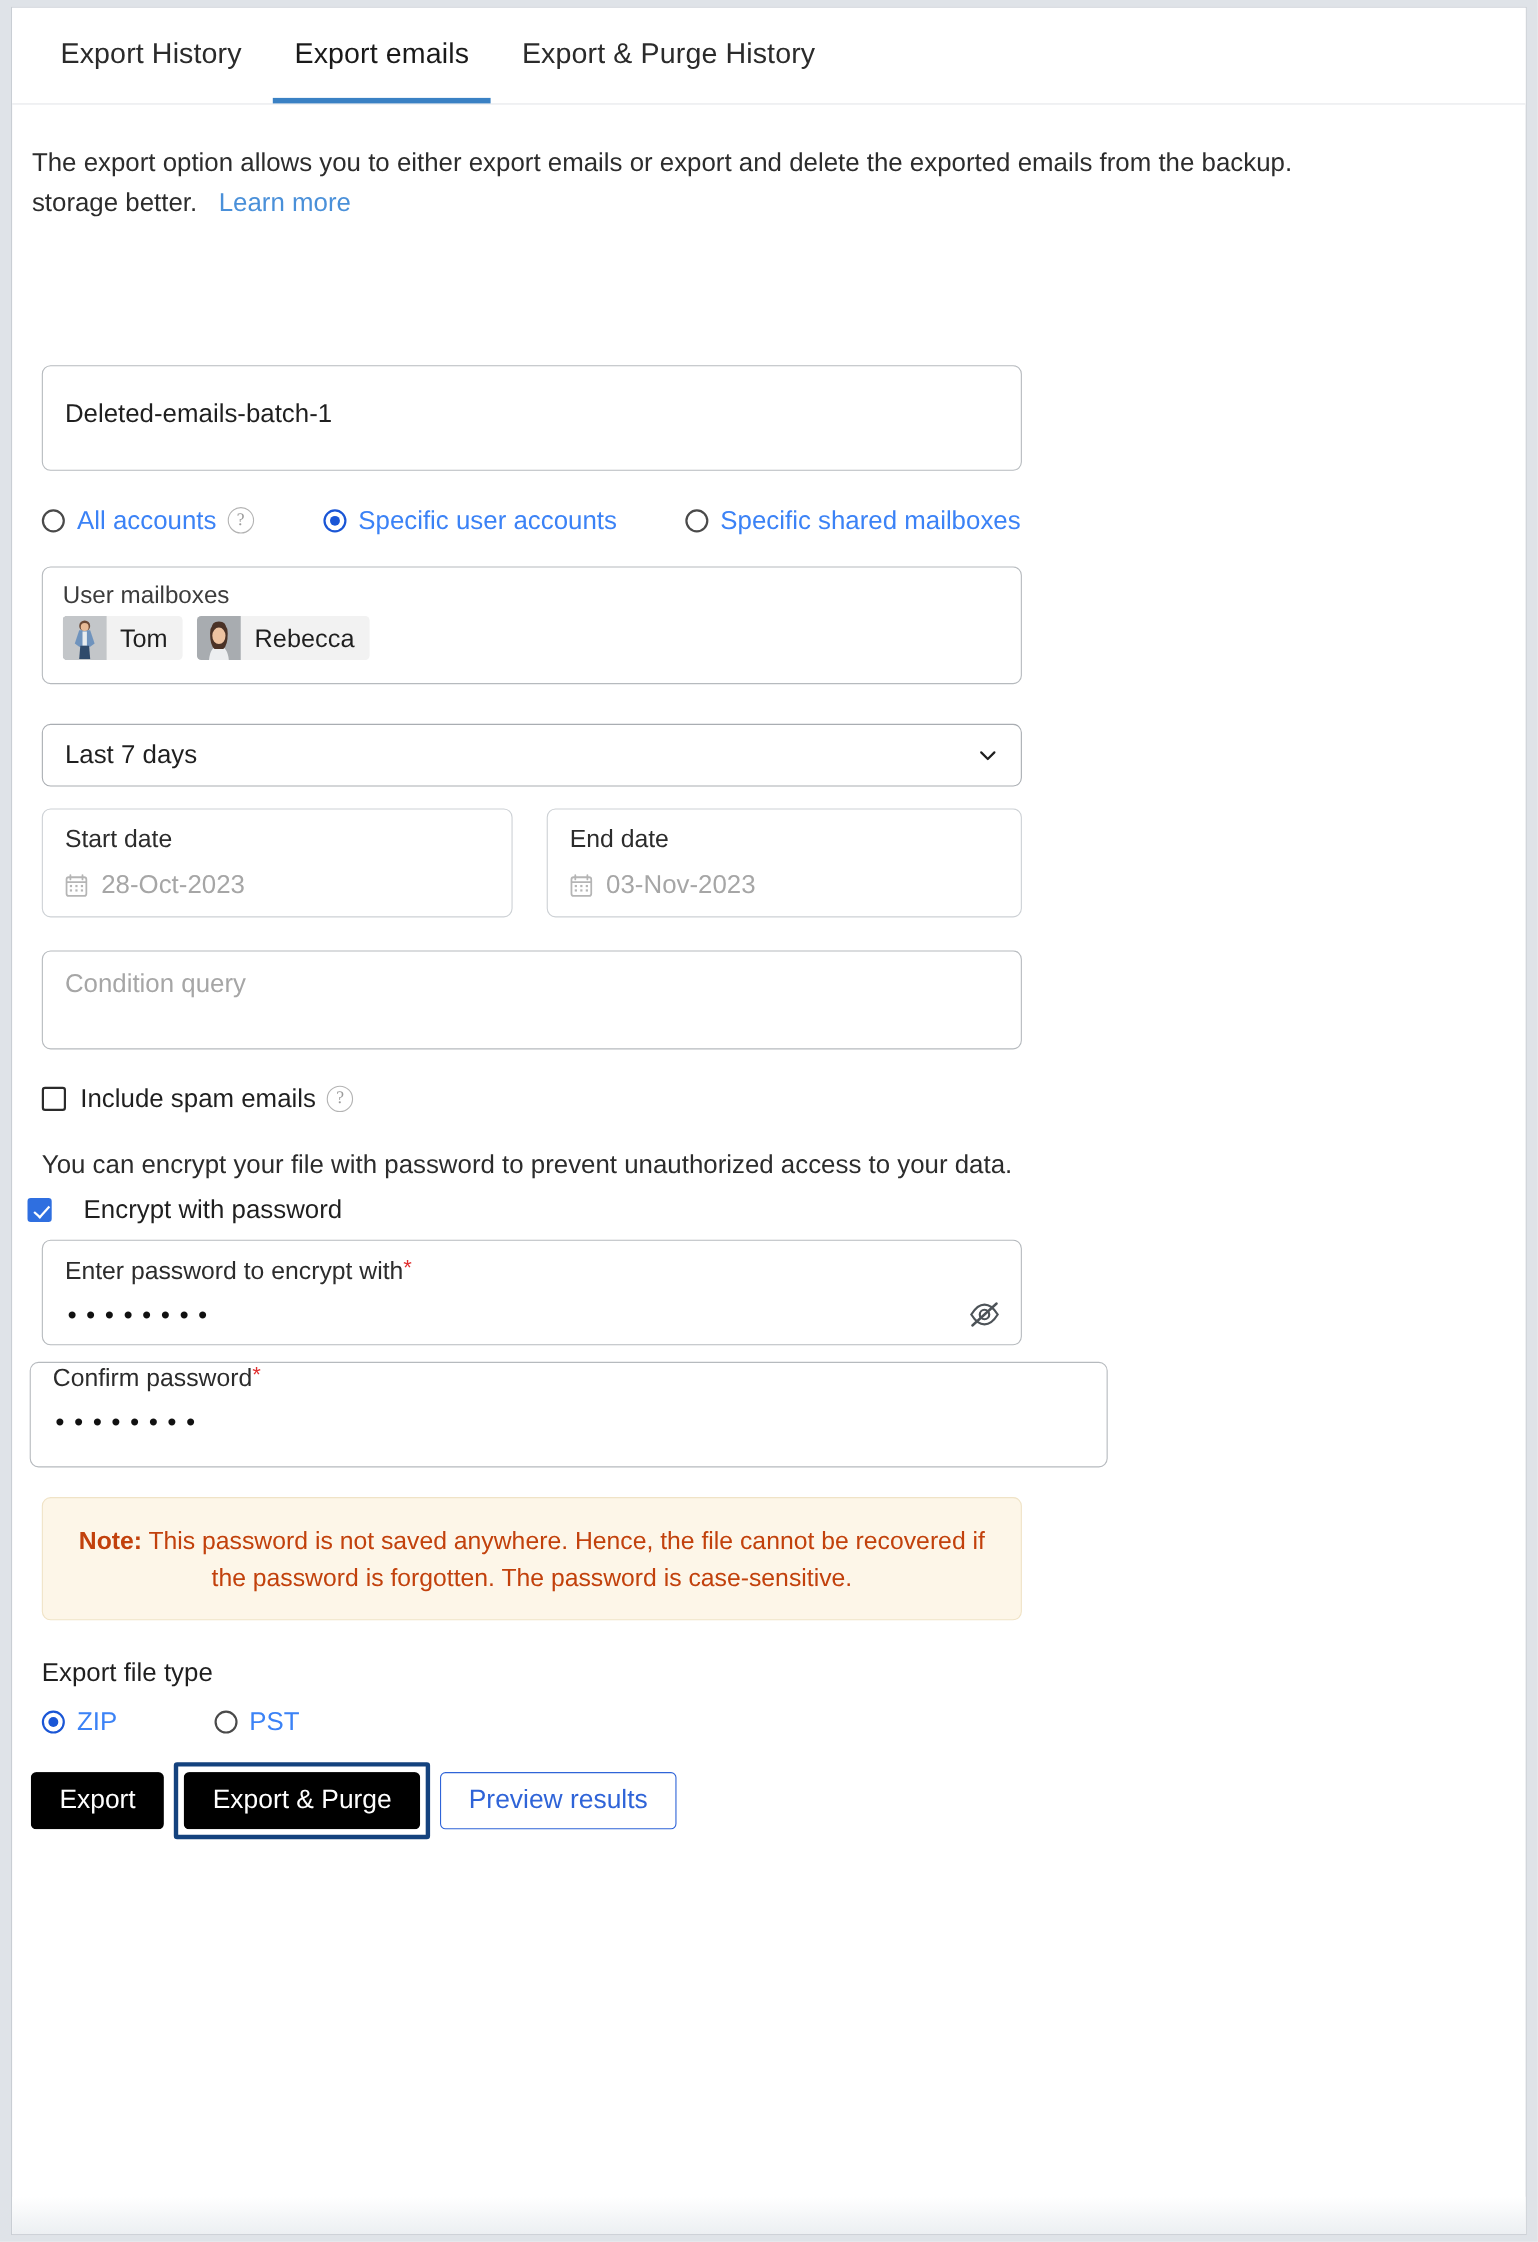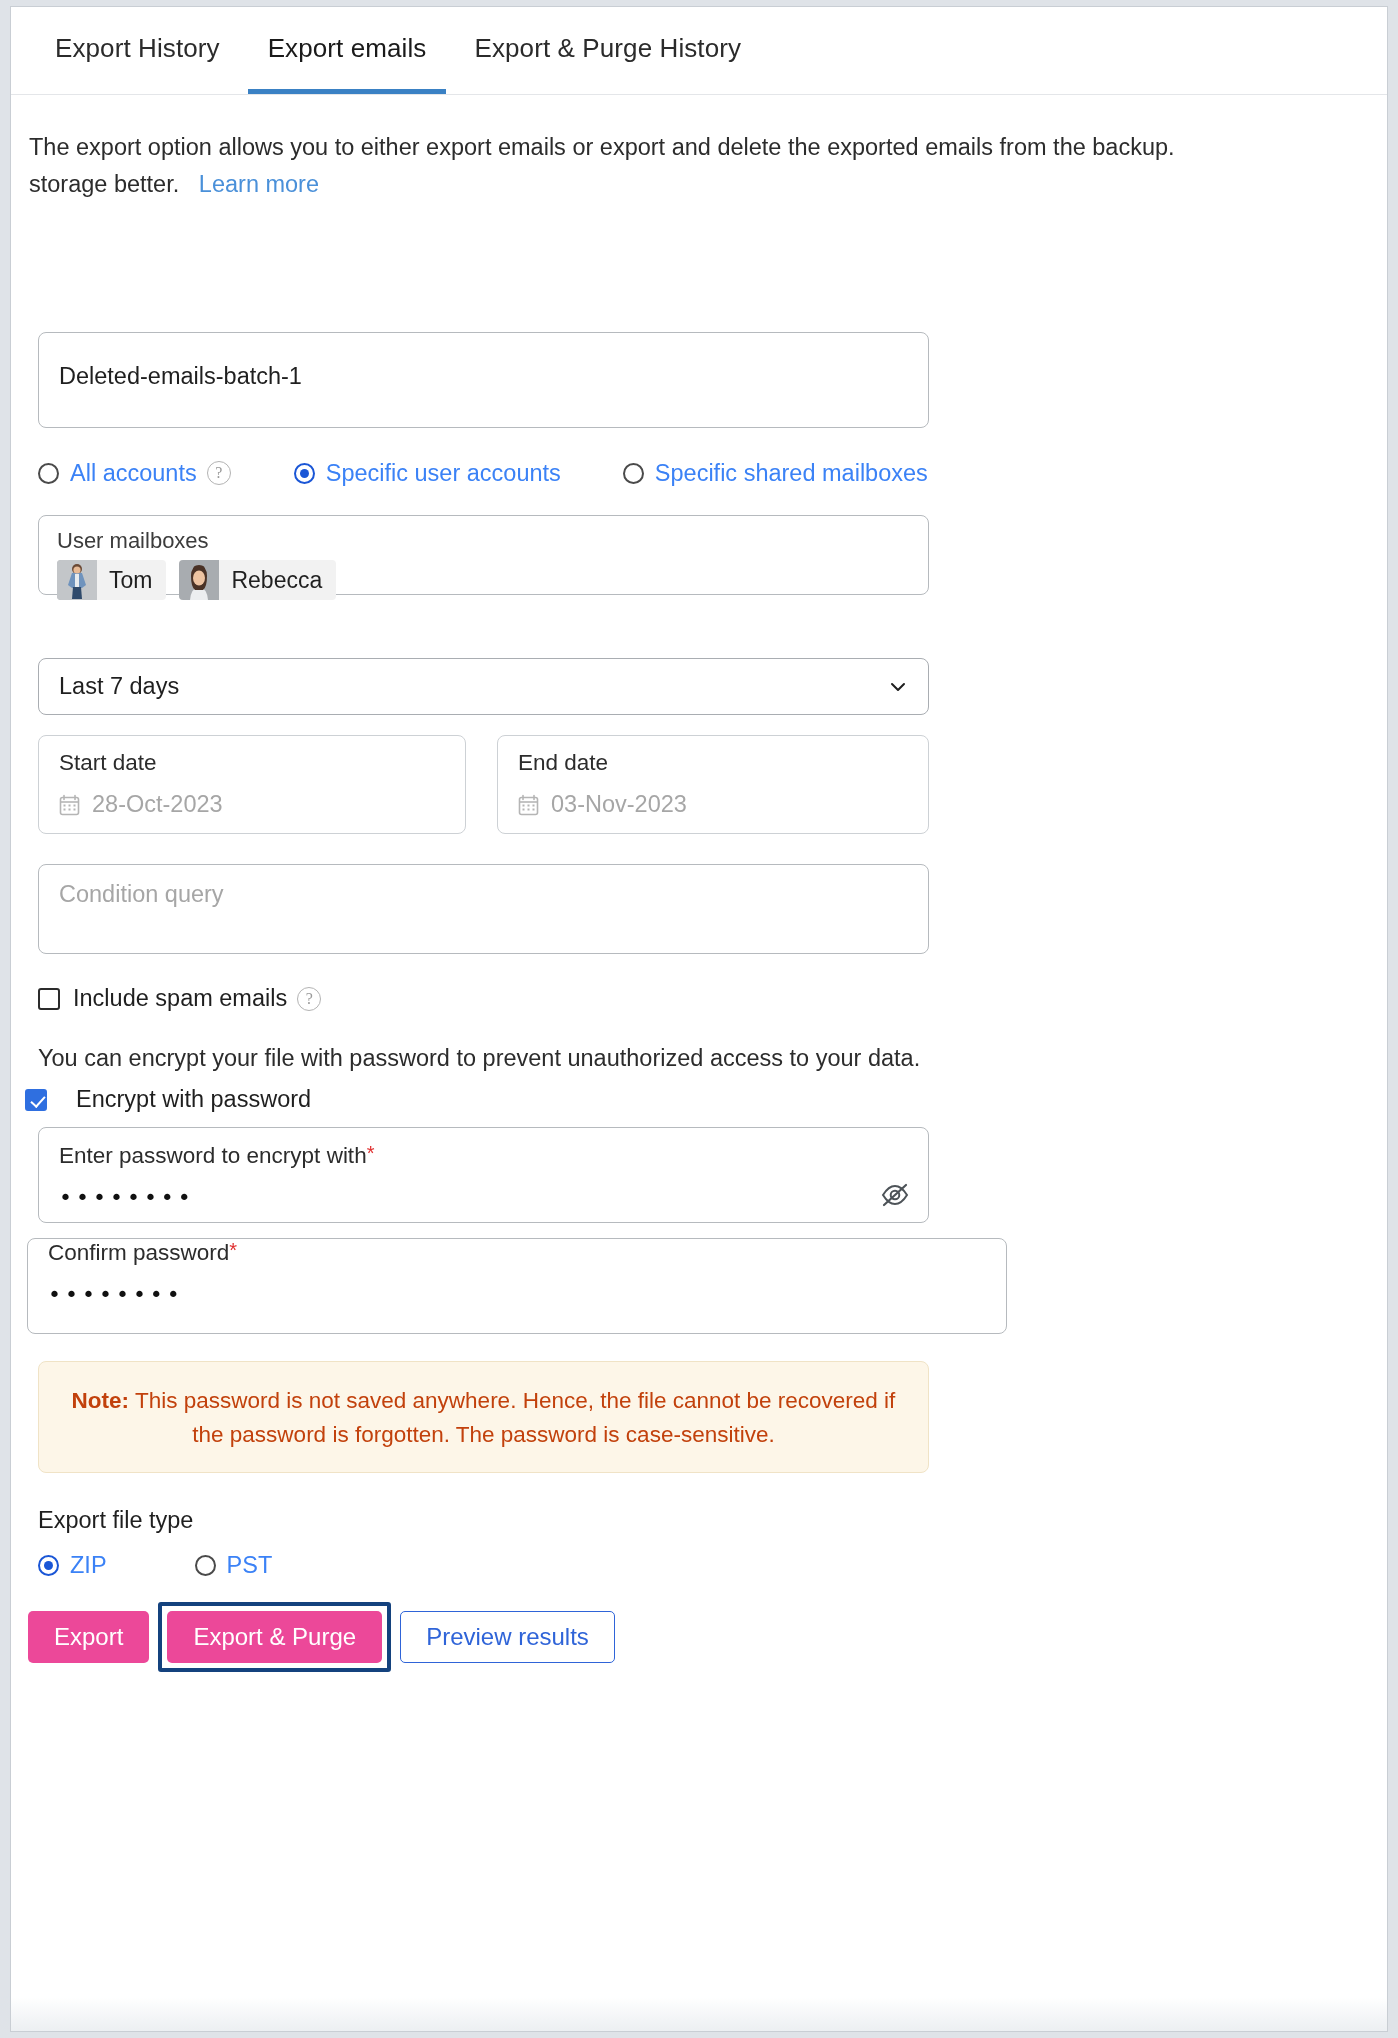--- a/index.html
+++ b/index.html
@@ -124,21 +124,21 @@
     font-size: 16px; line-height: 21px; text-align: center;
     margin-left: 10px; cursor: pointer; flex: none;
     font-family: "Liberation Serif", serif;
   }
   #opt-all { margin-left: 0; }
   #opt-specific-user { margin-left: 63px; }
   #opt-specific-shared { margin-left: 62px; }
 
   
   #mailbox-box {
-    position: absolute; left: 27px; top: 386px; width: 891px; height: 80px;
+    position: absolute; left: 27px; top: 386px; width: 891px; height: 107px;
     padding: 12px 18px;
   }
   #mailbox-box .field-label { font-size: 22px; color: #3c3c3c; }
   .chips { display: flex; gap: 13px; margin-top: 6px; }
   .chip {
     display: flex; align-items: center; gap: 0;
     background: #f2f2f2; border-radius: 4px; height: 40px;
     overflow: hidden; cursor: pointer;
   }
   .avatar { width: 40px; height: 40px; flex: none; position: relative; overflow: hidden; }
@@ -242,21 +242,21 @@
   
   #button-row {
     position: absolute; left: 17px; top: 1473px; display: flex; align-items: center; gap: 0;
   }
   .btn {
     height: 52px; border-radius: 5px; font-size: 24px;
     display: flex; align-items: center; justify-content: center;
     cursor: pointer; white-space: nowrap; border: 1px solid transparent;
     font-family: "Liberation Sans", sans-serif;
   }
-  .btn-primary { background: #ec4899; color: #fff; padding: 0 25px; }
+  .btn-primary { background: #000000; color: #fff; padding: 0 25px; }
   .btn-outline { background: #fff; color: #2f64d8; border: 1px solid #2f64d8; padding: 0 25px; }
   .focus-wrap {
     border: 4px solid #14427e; padding: 5px; border-radius: 3px;
     margin-left: 9px; margin-right: 9px; display: inline-block;
   }
 
   
   .bottom-fade {
     position: absolute; left: 0; bottom: 0; width: 100%; height: 34px;
     background: linear-gradient(to bottom, #ffffff 0%, #eceff2 100%);

